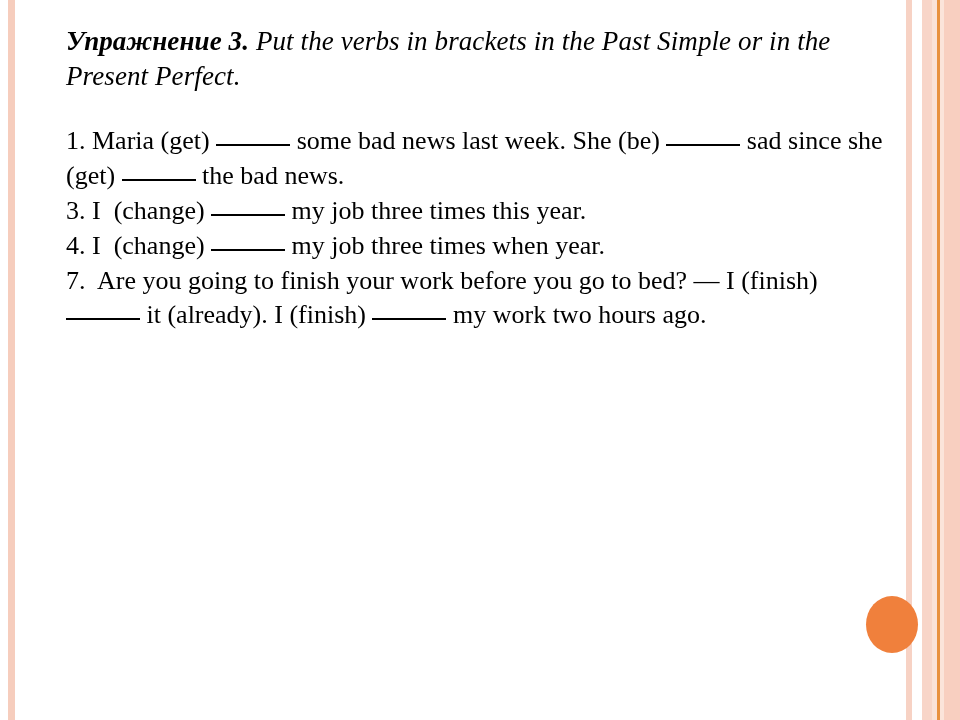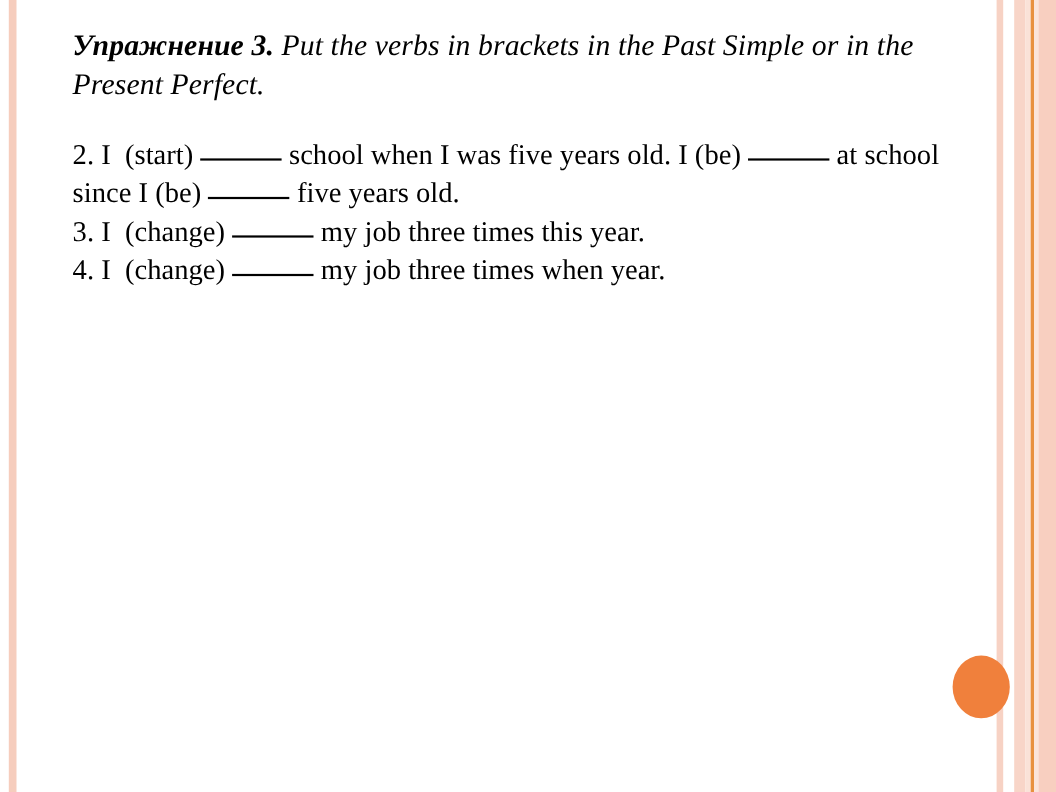--- a/index.html
+++ b/index.html
@@ -108,19 +108,20 @@
   <div class="stripe stripe-right-5"></div>
   <div class="stripe stripe-right-6"></div>
 
   <div class="circle-accent"></div>
 
   <div class="content">
 
     <div class="title"><span class="ex-label">Упражнение 3.</span><span> Put the verbs in brackets in the Past Simple or in the Present Perfect.</span></div>
 
     <div class="body-block" id="exercise-list">
-        <p class="q-line"><span>2.</span><span> I  (start) </span><span class="blank"></span><span> school when I was five years old. I (be) </span><span class="blank"></span><span> at school since I (be) </span><span class="blank"></span><span> five years old.</span></p>
+        <p class="q-line"><span>1.</span><span> Maria (get) </span><span class="blank"></span><span> some bad news last week. She (be) </span><span class="blank"></span><span> sad since she (get) </span><span class="blank"></span><span> the bad news.</span></p>
         <p class="q-line"><span>3.</span><span> I  (change) </span><span class="blank"></span><span> my job three times this year.</span></p>
         <p class="q-line"><span>4.</span><span> I  (change) </span><span class="blank"></span><span> my job three times when year.</span></p>
+        <p class="q-line"><span>7.</span><span>  Are you going to finish your work before you go to bed? — I (finish) </span><span class="blank"></span><span> it (already). I (finish) </span><span class="blank"></span><span> my work two hours ago.</span></p>
       </div>
 
   </div>
 </div>
 
 </body></html>

